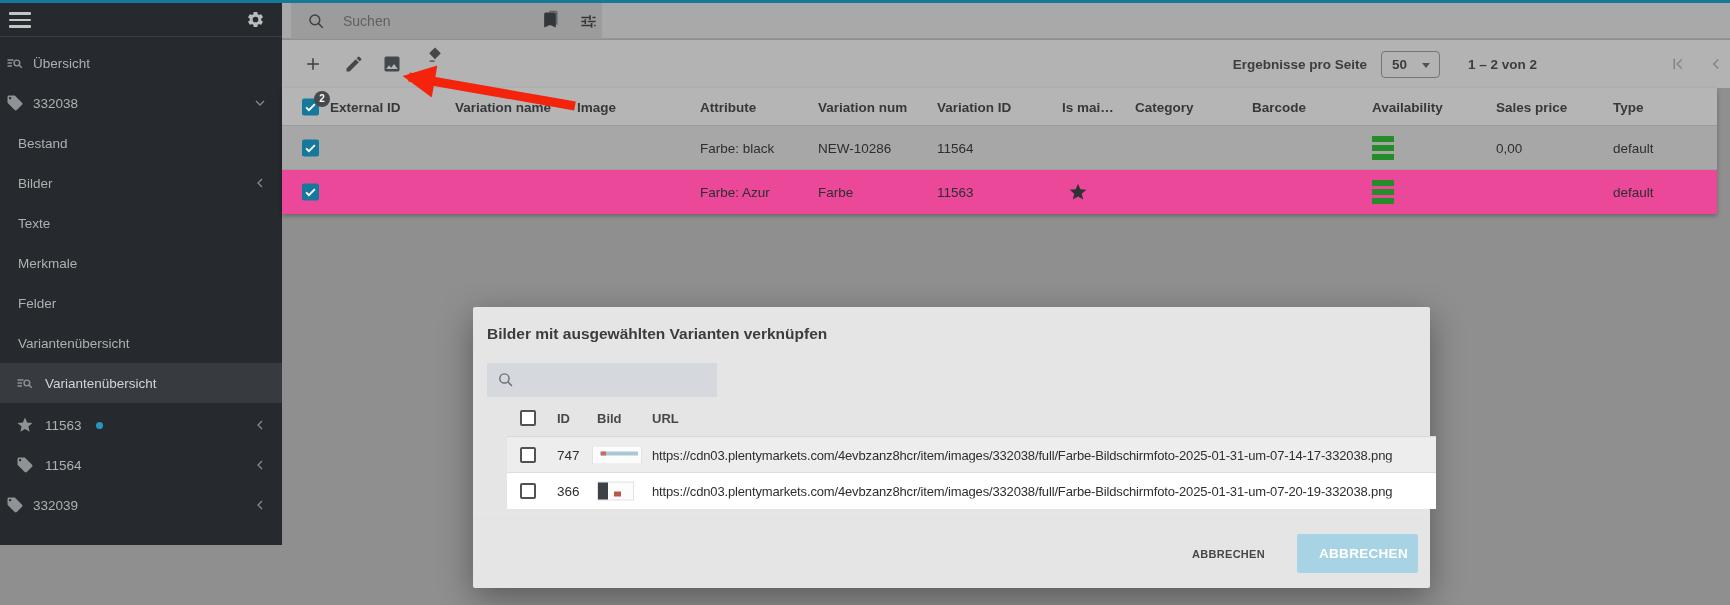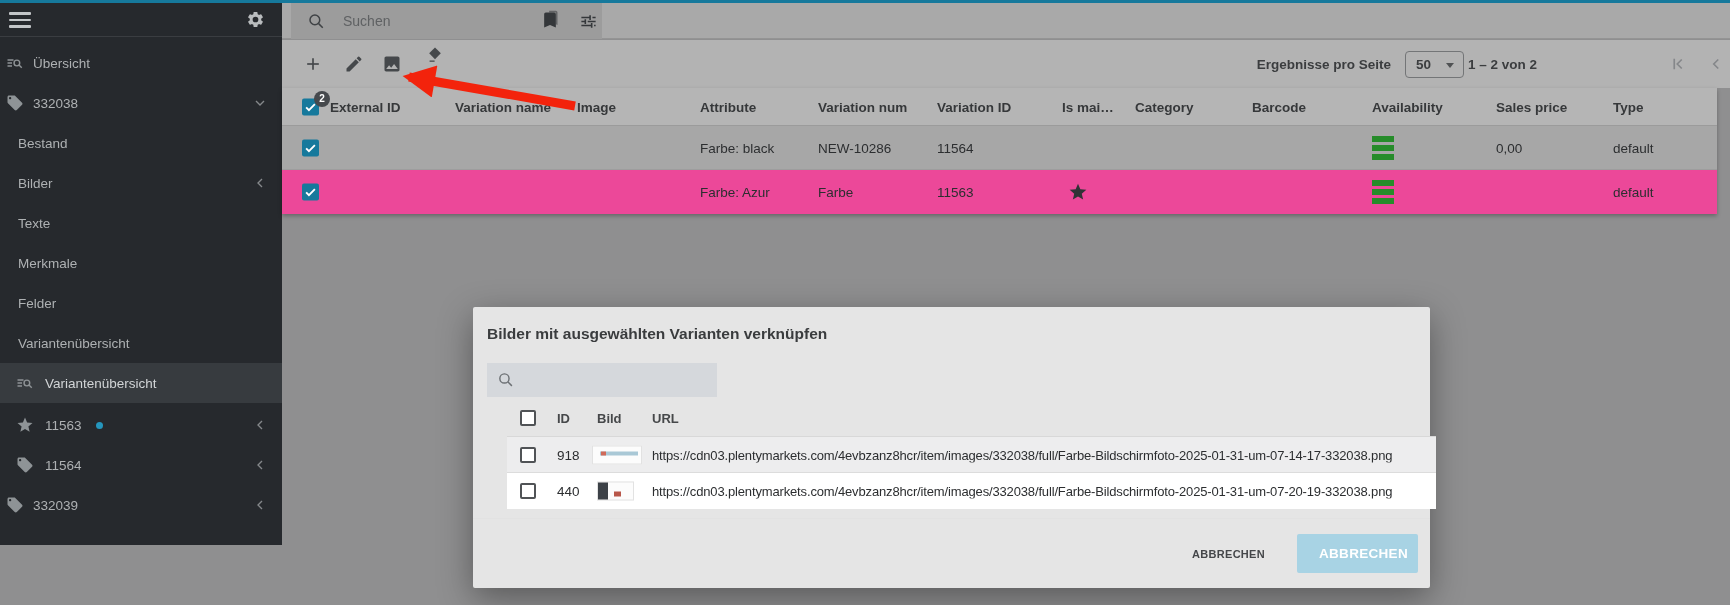--- a/index.html
+++ b/index.html
@@ -40,21 +40,21 @@
   .toolbar{position:absolute;left:0;top:37px;right:0;height:48px;background:#b3b3b3;}
   .tb-ico{position:absolute;top:14px;width:20px;height:20px;color:#45484b;cursor:pointer;}
   .tb-ico svg{width:20px;height:20px;display:block;}
 
   
   .pager{position:absolute;right:0;top:37px;height:48px;display:flex;align-items:center;color:#3b3d3f;}
   .pager-label{font-size:13.5px;font-weight:700;}
   .page-select{position:relative;margin-left:14px;width:59px;height:27px;border:1.5px solid #737577;border-radius:4px;cursor:pointer;}
   .page-select .val{position:absolute;left:10px;top:5px;font-size:13.5px;font-weight:700;}
   .page-select .caret{position:absolute;right:9px;top:11px;width:0;height:0;border-left:4.5px solid transparent;border-right:4.5px solid transparent;border-top:5px solid #505254;}
-  .page-range{margin-left:4px;font-size:13.5px;font-weight:700;white-space:nowrap;}
+  .page-range{margin-left:28px;font-size:13.5px;font-weight:700;white-space:nowrap;}
   .pg-btn{width:18px;height:18px;color:#85878a;cursor:default;}
   .pg-first{margin-left:132px;}
   .pg-prev{margin-left:20px;margin-right:5px;}
 
   
   .vtable{position:absolute;left:0;top:85px;width:1435px;box-shadow:0 2px 4px rgba(0,0,0,.28);}
   .vrow{position:relative;width:100%;}
   .vhead{height:38px;background:#b5b5b5;border-bottom:1px solid #9b9b9b;}
   .vr1{height:44px;background:#a7a7a7;border-bottom:1px solid #9d9d9d;}
   .vr2{height:44px;background:#ec4899;}
@@ -363,28 +363,28 @@
     <div class="m-table">
       <div class="m-row m-head">
         <span class="mcb"></span>
         <span class="mcell" style="left:50px">ID</span>
         <span class="mcell" style="left:90px">Bild</span>
         <span class="mcell" style="left:145px">URL</span>
       </div>
 
       <div class="m-row m-r1">
         <span class="mcb"></span>
-        <span class="mcell" style="left:50px">918</span>
+        <span class="mcell" style="left:50px">747</span>
         <span class="thumb thumb-747"></span>
         <span class="mcell m-url" style="left:145px">https://cdn03.plentymarkets.com/4evbzanz8hcr/item/images/332038/full/Farbe-Bildschirmfoto-2025-01-31-um-07-14-17-332038.png</span>
       </div>
 
       <div class="m-row m-r2">
         <span class="mcb"></span>
-        <span class="mcell" style="left:50px">440</span>
+        <span class="mcell" style="left:50px">366</span>
         <span class="thumb thumb-748"></span>
         <span class="mcell m-url" style="left:145px">https://cdn03.plentymarkets.com/4evbzanz8hcr/item/images/332038/full/Farbe-Bildschirmfoto-2025-01-31-um-07-20-19-332038.png</span>
       </div>
     </div>
 
     <div class="m-footer">
       <button class="btn-cancel">ABBRECHEN</button>
       <button class="btn-save">
         <svg viewBox="0 0 24 24" fill="#fff">
             <path d="M17 3H5c-1.11 0-2 .9-2 2v14c0 1.1.89 2 2 2h14c1.1 0 2-.9 2-2V7l-4-4zm-5 16c-1.66 0-3-1.34-3-3s1.34-3 3-3 3 1.34 3 3-1.34 3-3 3zm3-10H5V5h10v4z"></path>

